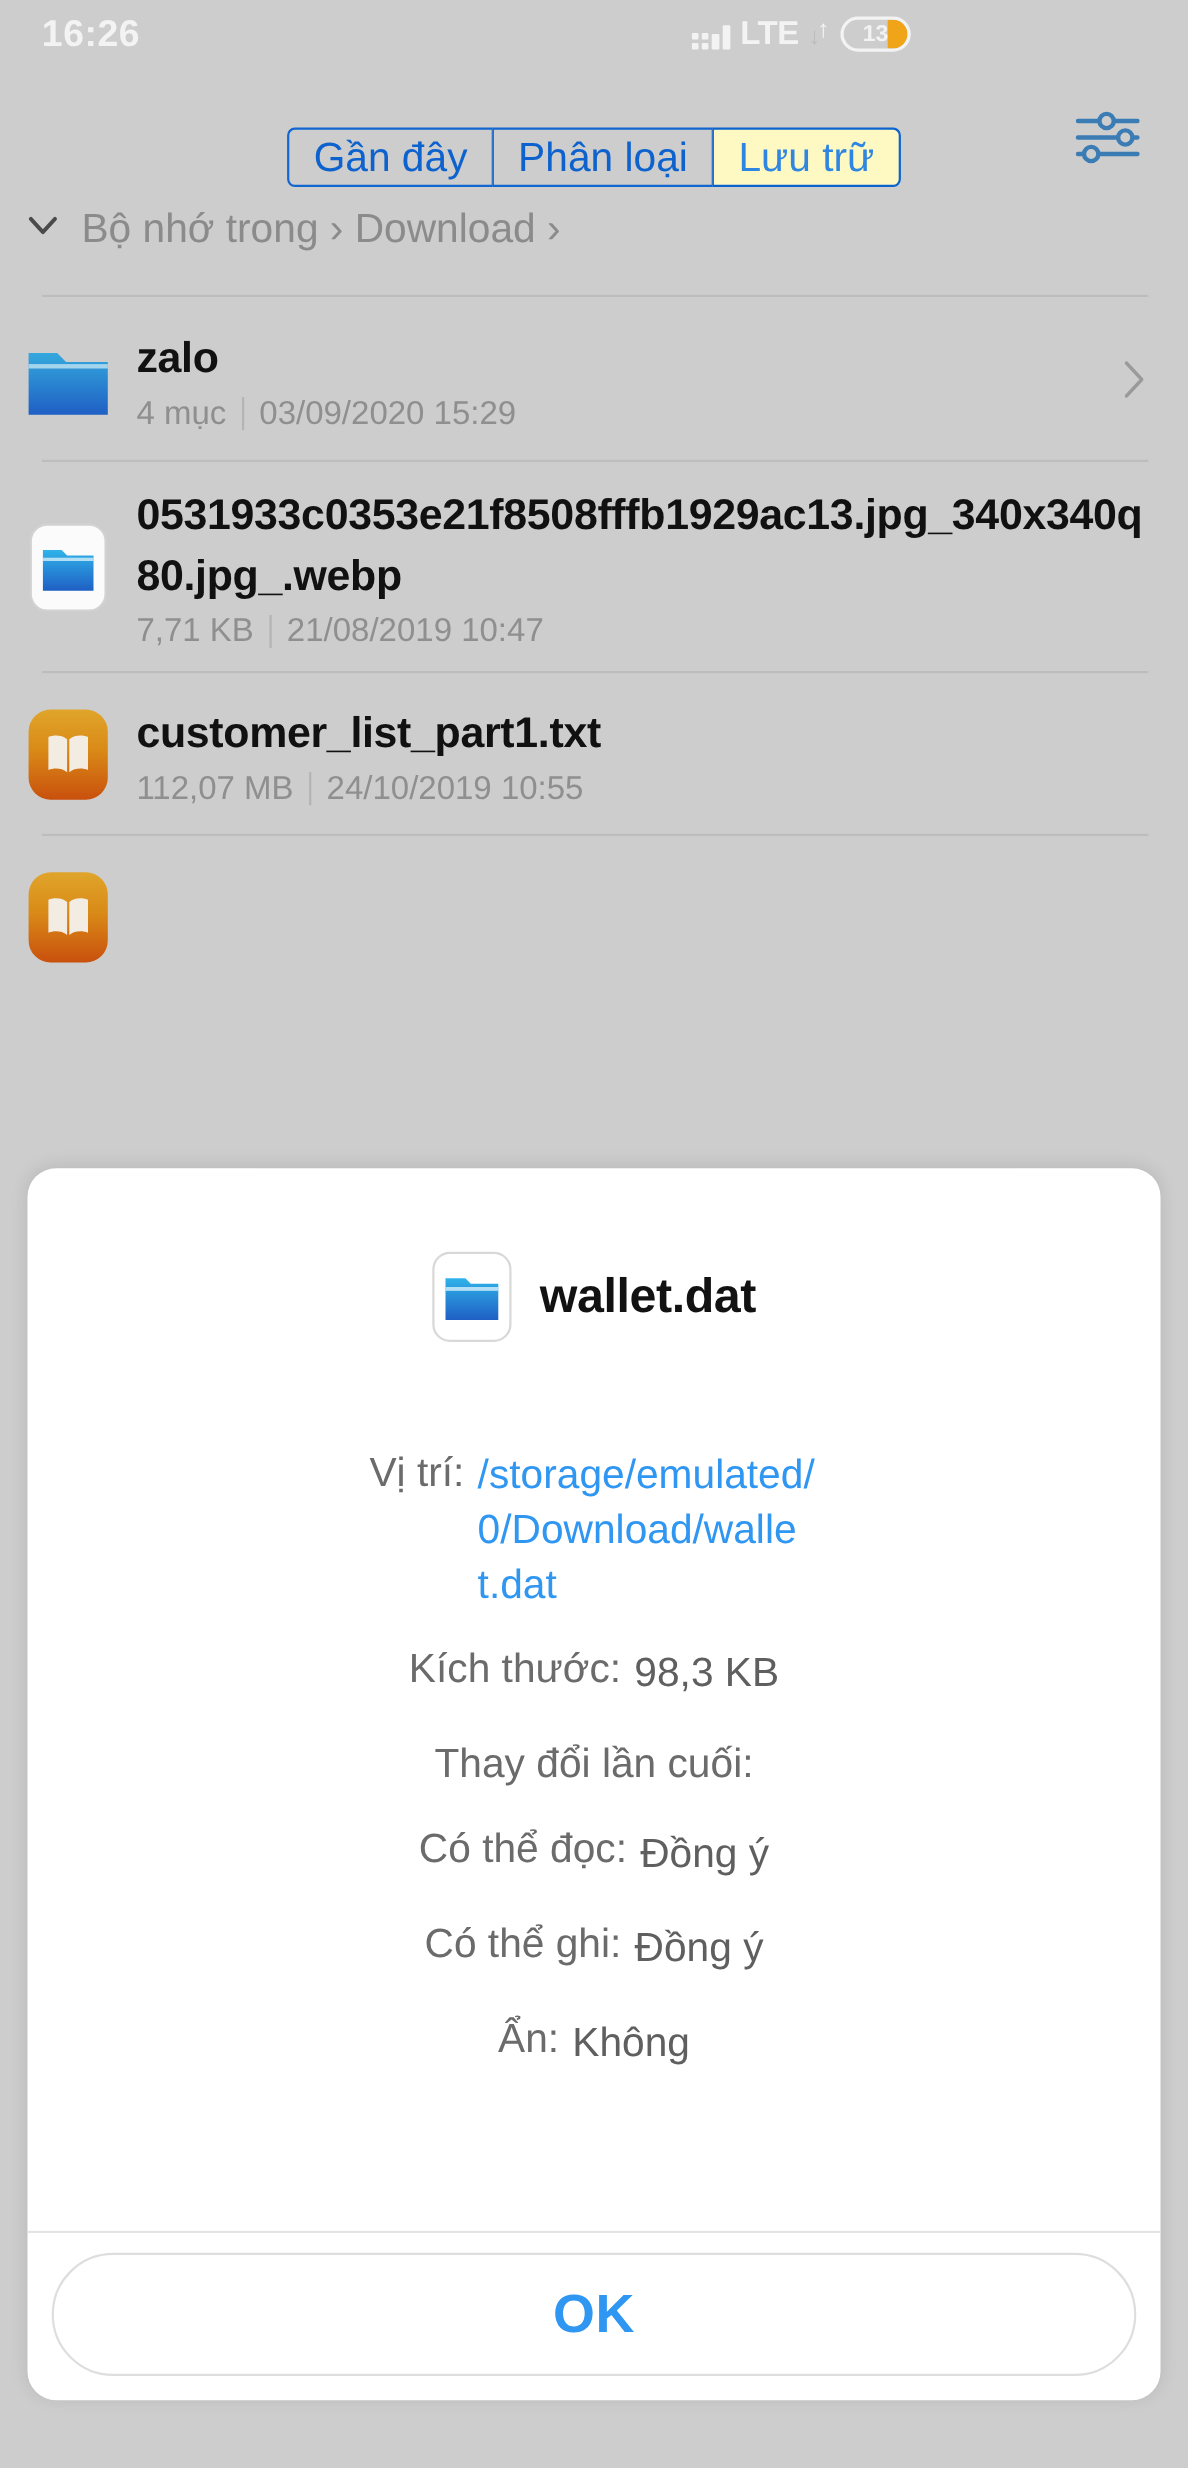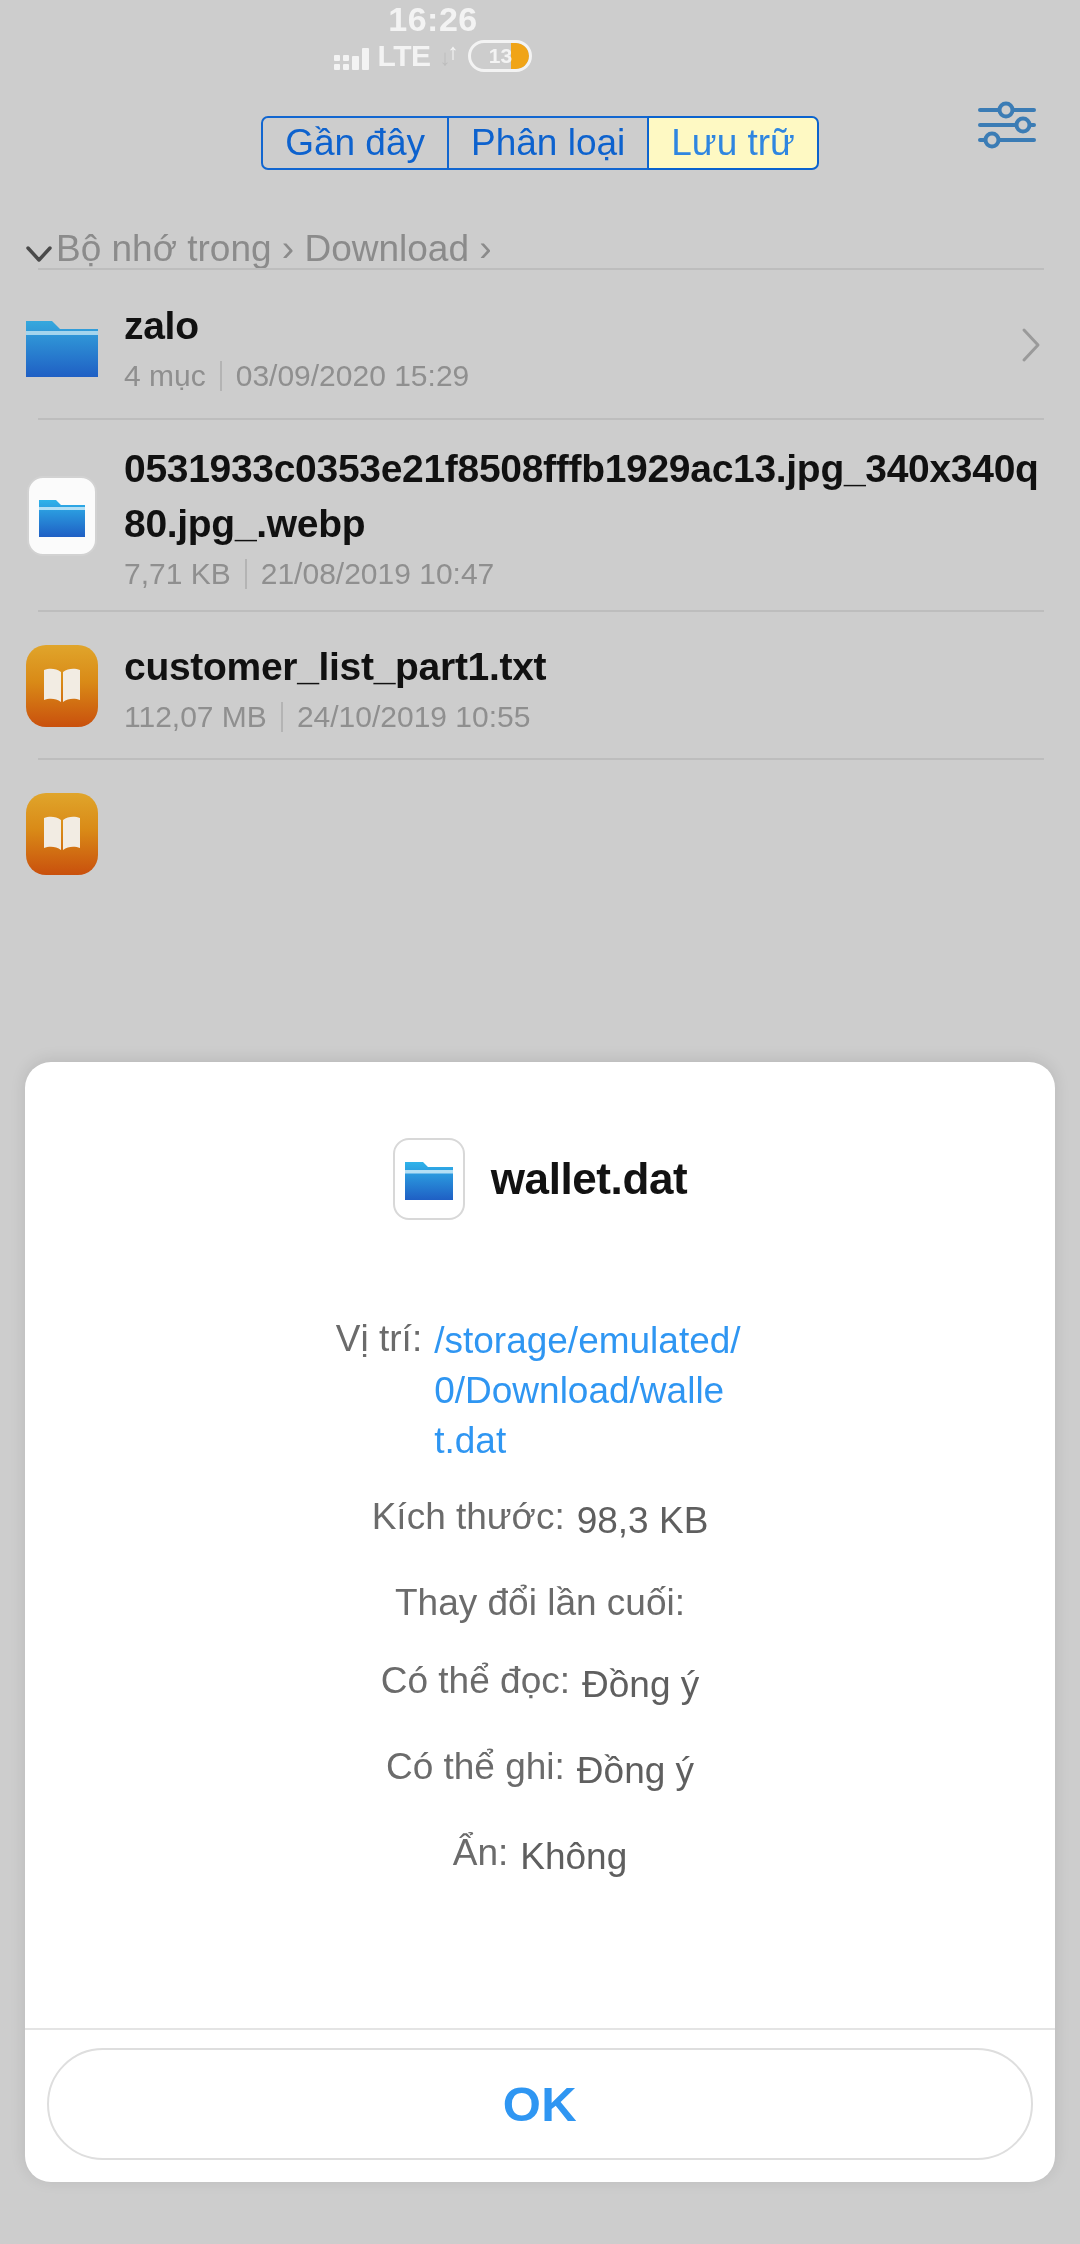--- a/index.html
+++ b/index.html
@@ -16,21 +16,20 @@
     overflow: hidden;
   }
 
   
   #status-bar {
     position: absolute; top: 0; left: 0;
     width: 856px; height: 62px;
     display: flex; align-items: center;
     justify-content: space-between;
     padding: 0 28px 0 38px;
-    flex-direction: column;
   }
   #clock {
     font-size: 34px; font-weight: bold;
     color: #f3f3f3; letter-spacing: 0.5px;
   }
   #status-right { display: flex; align-items: center; gap: 9px; }
   .sig-wrap { display: flex; align-items: flex-end; gap: 3px; height: 28px; }
   .dot-col { display: flex; flex-direction: column; justify-content: flex-end; gap: 3px; }
   .dot { width: 6px; height: 6px; background: #f3f3f3; border-radius: 1px; }
   .bar { width: 7px; background: #f3f3f3; border-radius: 1px; }
@@ -83,21 +82,21 @@
   }
   #filter-icon {
     position: absolute; right: 42px; top: 50%; transform: translateY(-50%);
     width: 62px; height: 52px;
   }
 
   
   #breadcrumb {
     position: absolute; top: 187px; left: 0;
     width: 984px; height: 83px;
-    display: flex; align-items: flex-end; gap: 0;
+    display: flex; align-items: flex-start; gap: 18px;
     padding-left: 22px;
   }
   #crumb-chevron { width: 34px; height: 34px; flex: none; }
   #crumb-text {
     font-size: 37px; color: #8b8b8b; white-space: nowrap;
   }
   #crumb-divider {
     position: absolute; top: 268px; left: 38px;
     width: 1006px; height: 2px; background: #bdbdbd;
   }

